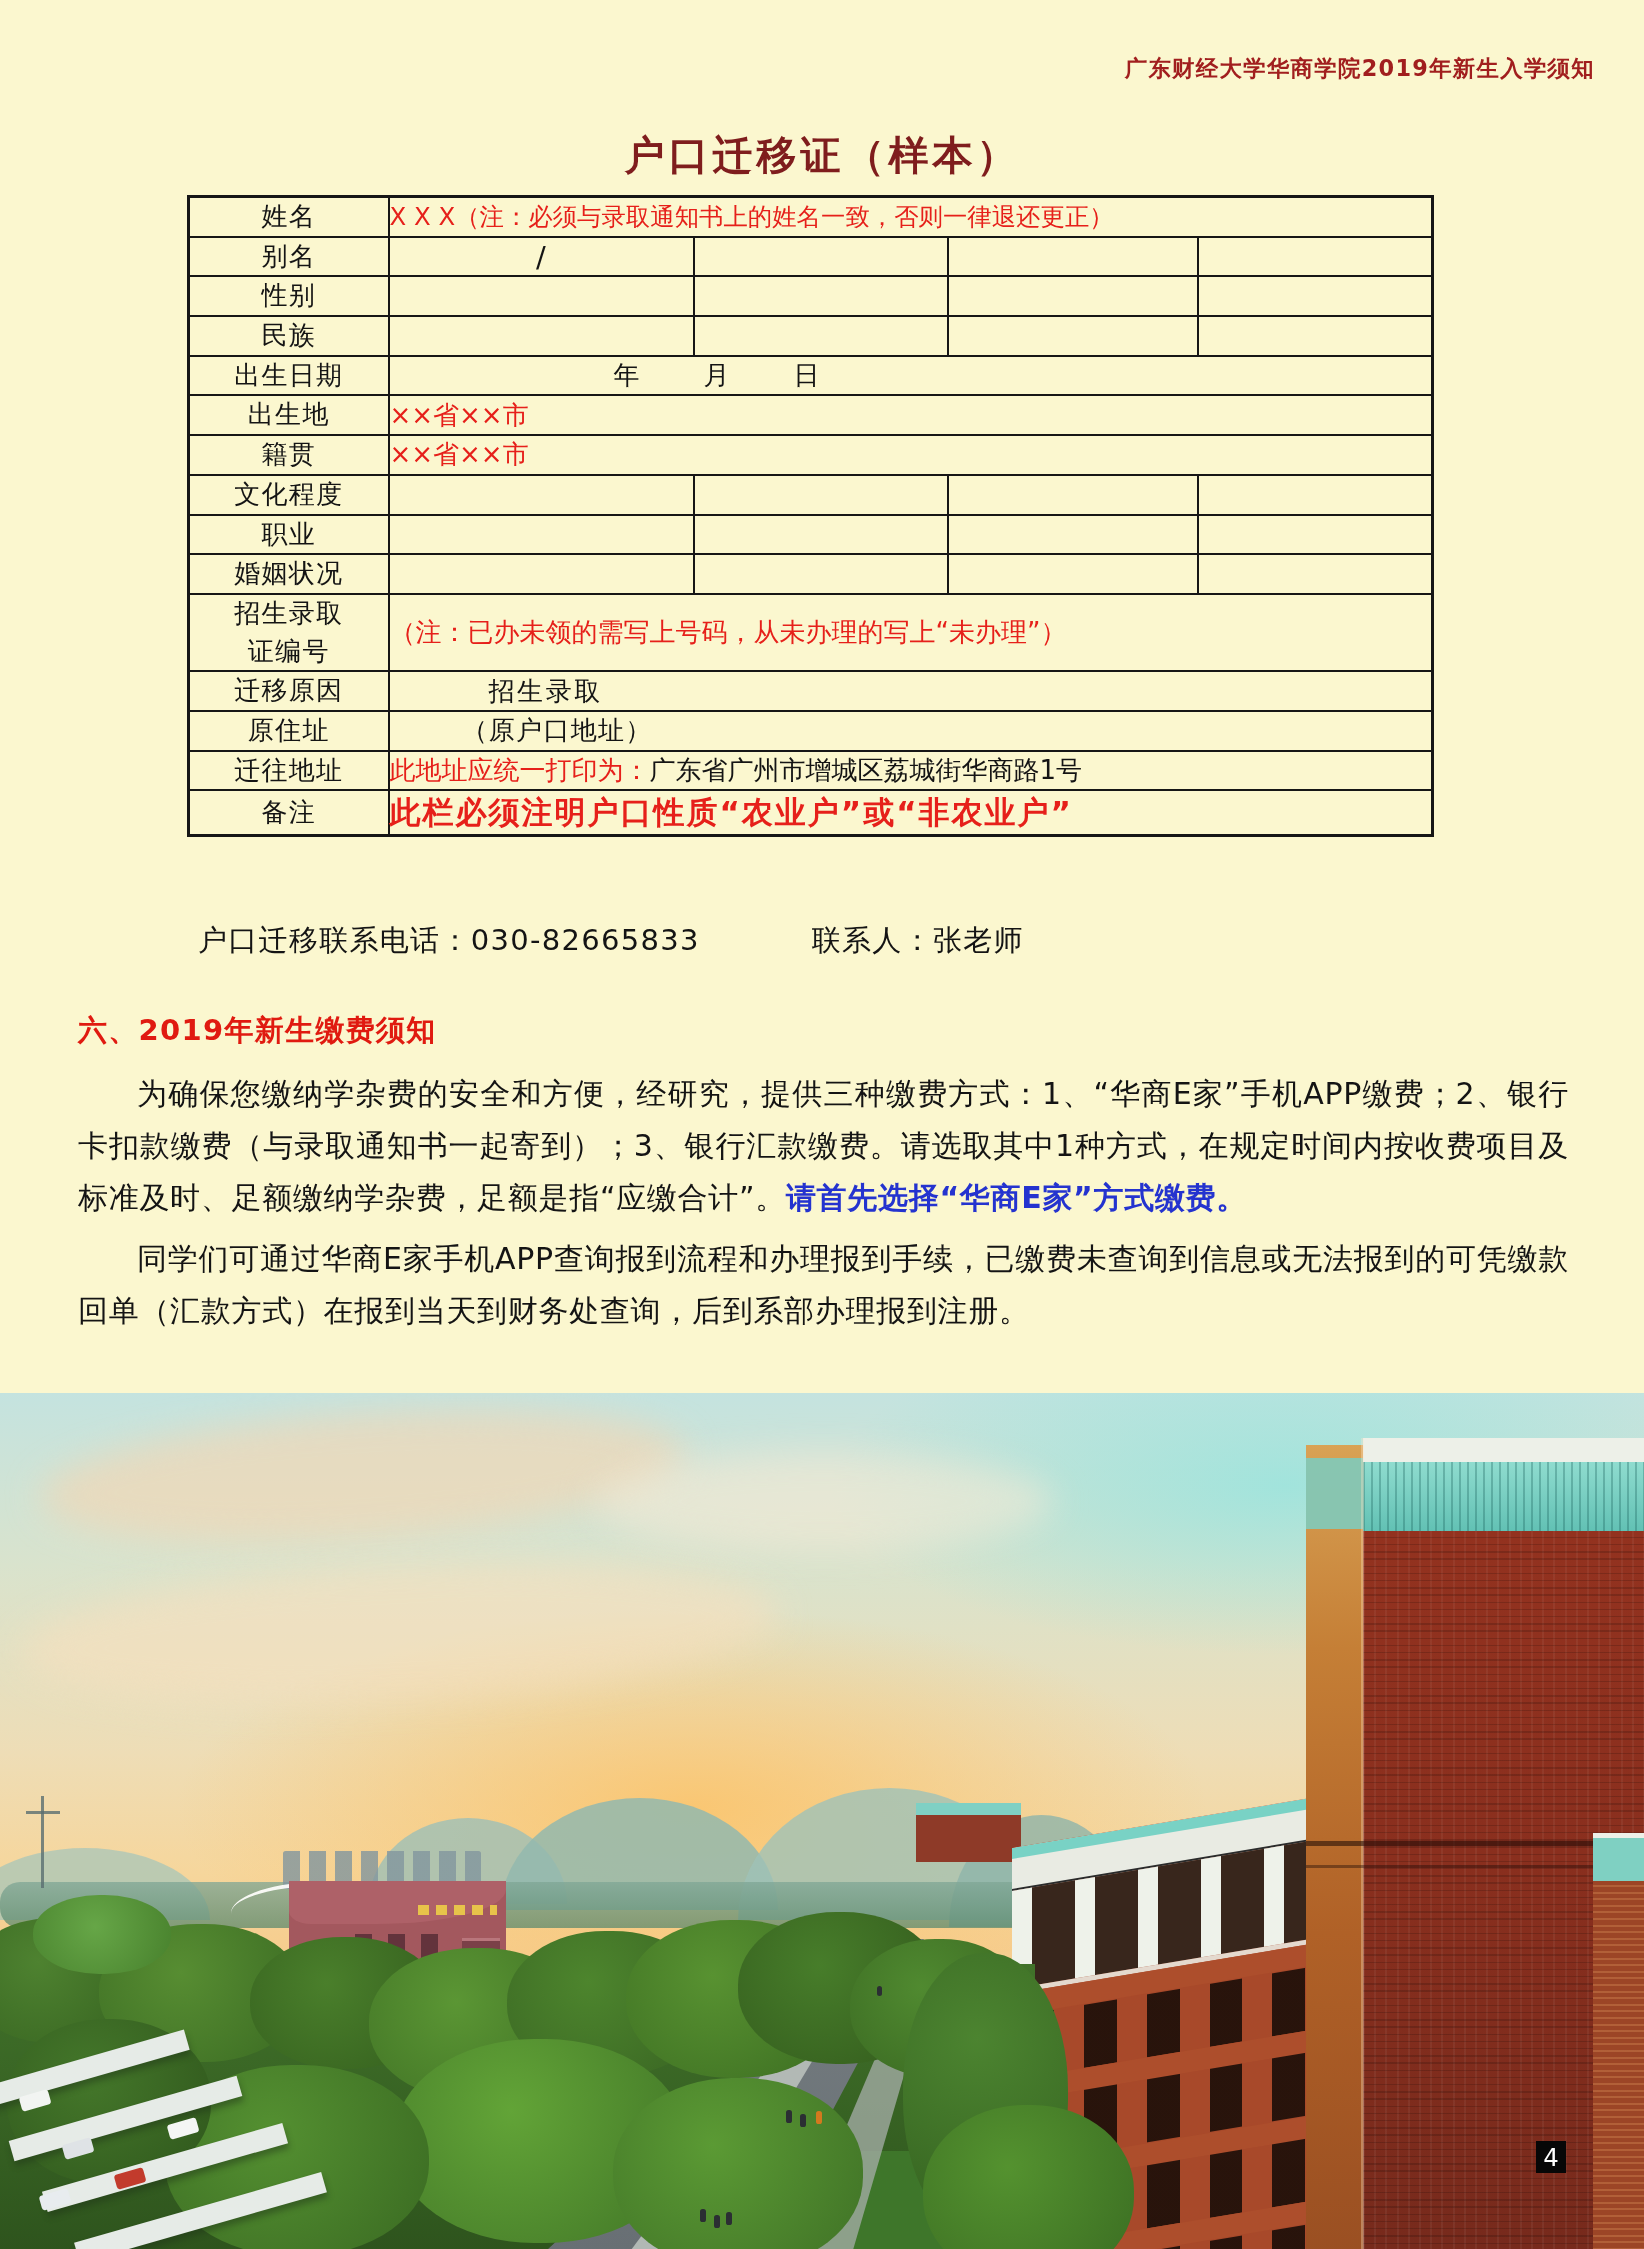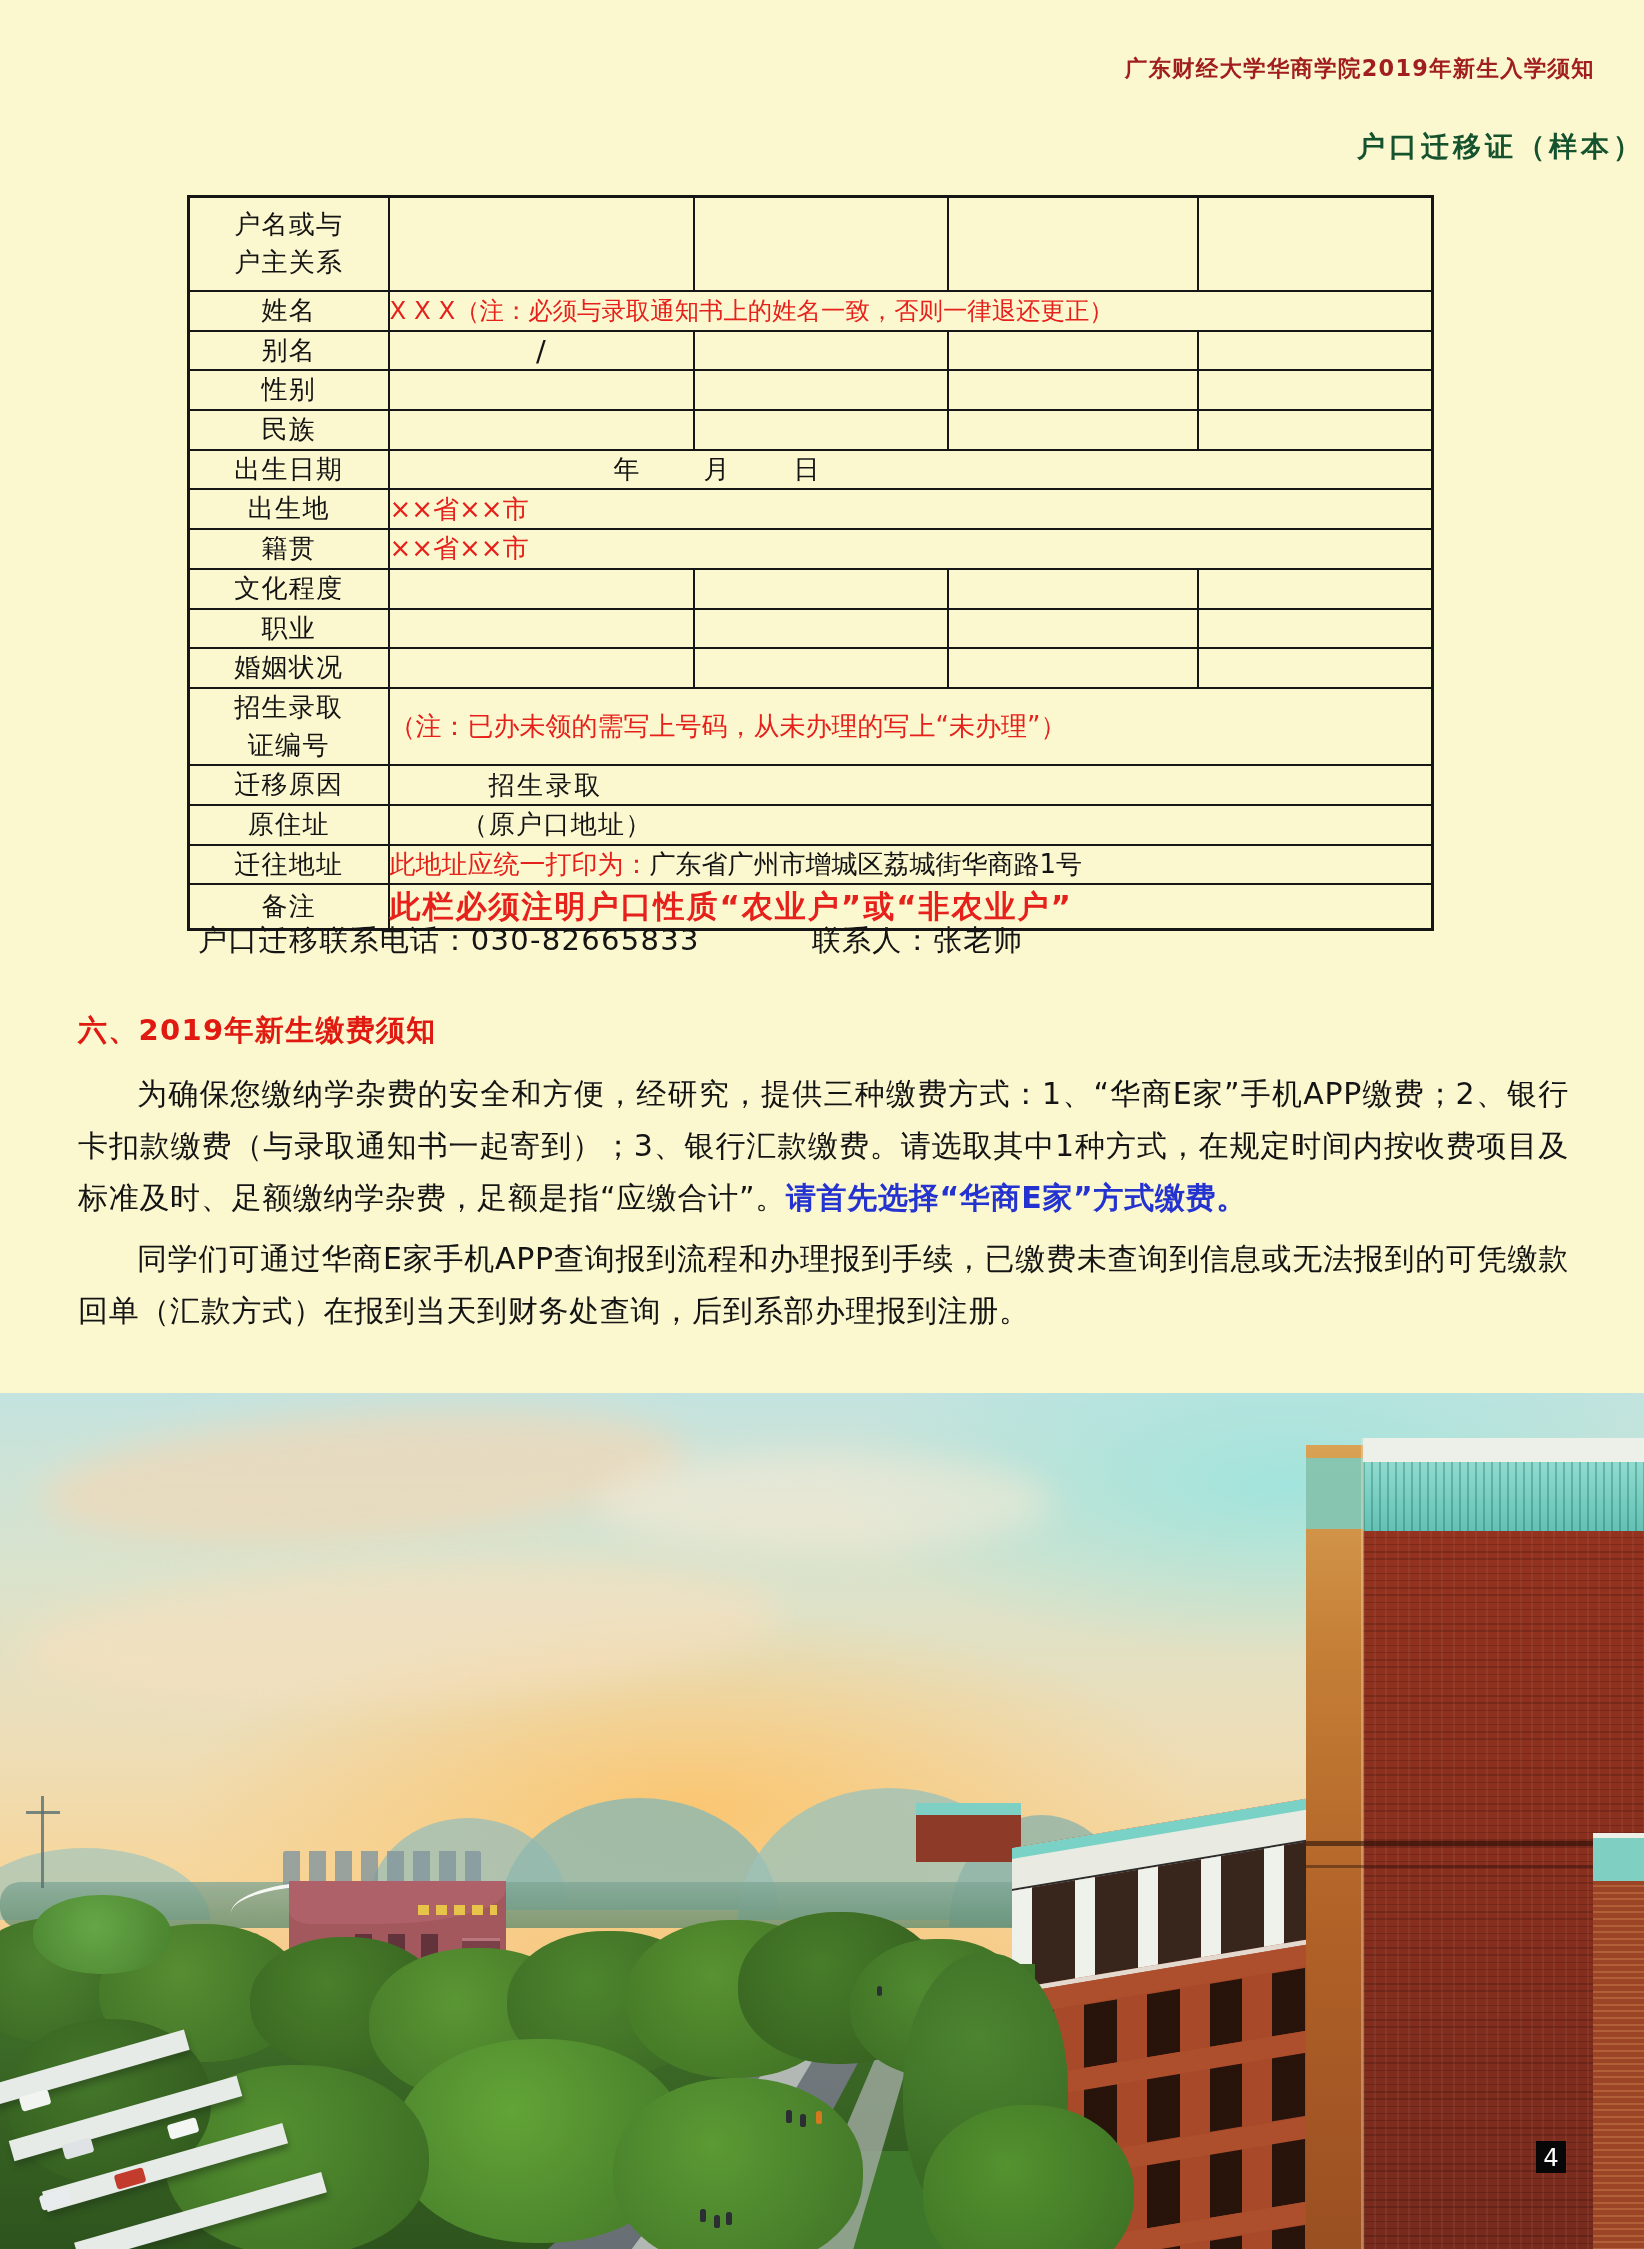--- a/index.html
+++ b/index.html
@@ -1,21 +1,21 @@
 <!DOCTYPE html>
 <html style="font-size:10.5px"><head>
 <meta charset="utf-8">
 <style>
   html,body{margin:0;padding:0;}
   body{width:1645px;height:2250px;font-family:"DejaVu Sans","Liberation Sans",sans-serif;}
   .page{position:relative;width:1645px;height:2250px;background:#FBF7CF;overflow:hidden;}
 
   
   .hdr{position:absolute;top:53px;right:50px;font-size:22.4px;font-weight:700;color:#A11E1E;letter-spacing:1.3px;}
-  .doc-title{position:absolute;top:128px;left:0;width:100%;text-align:right;font-size:28px;font-weight:700;color:#14532d;letter-spacing:4px;}
+  .doc-title{position:absolute;top:128px;left:0;width:100%;text-align:center;font-size:40px;font-weight:700;color:#7f1d1d;letter-spacing:4px;}
 
   
   table.hukou{position:absolute;top:195px;left:187px;width:1244px;border-collapse:collapse;table-layout:fixed;background:#FBF7CF;}
   table.hukou td{border:2px solid #161616;padding:0;vertical-align:middle;}
   table.hukou{border:3.3px solid #161616;}
   td.lbl{font-size:26px;color:#141414;text-align:center;white-space:pre-line;line-height:1.45;letter-spacing:1.3px;}
   td.cell{}
   td.cell.cen{font-size:29px;color:#141414;text-align:center;}
   td.span4{font-size:26px;color:#141414;text-align:left;padding-left:36px;}
   td.span4.red{color:#E6201A;}
@@ -167,28 +167,20 @@
 
   <table class="hukou">
     <colgroup>
       <col style="width:200px">
         <col style="width:305px">
         <col style="width:254px">
         <col style="width:250px">
         <col style="width:235px">
     </colgroup>
     <tbody>
-      <tr class="h-tall">
-        <td class="lbl">户名或与
-户主关系</td>
-        <td class="cell"></td>
-        <td class="cell"></td>
-        <td class="cell"></td>
-        <td class="cell"></td>
-      </tr>
       <tr class="h-std">
         <td class="lbl">姓名</td>
         <td class="span4 red note" colspan="4">X X X（注：必须与录取通知书上的姓名一致，否则一律退还更正）</td>
       </tr>
       <tr class="h-std">
         <td class="lbl">别名</td>
         <td class="cell cen">/</td>
         <td class="cell"></td>
         <td class="cell"></td>
         <td class="cell"></td>

